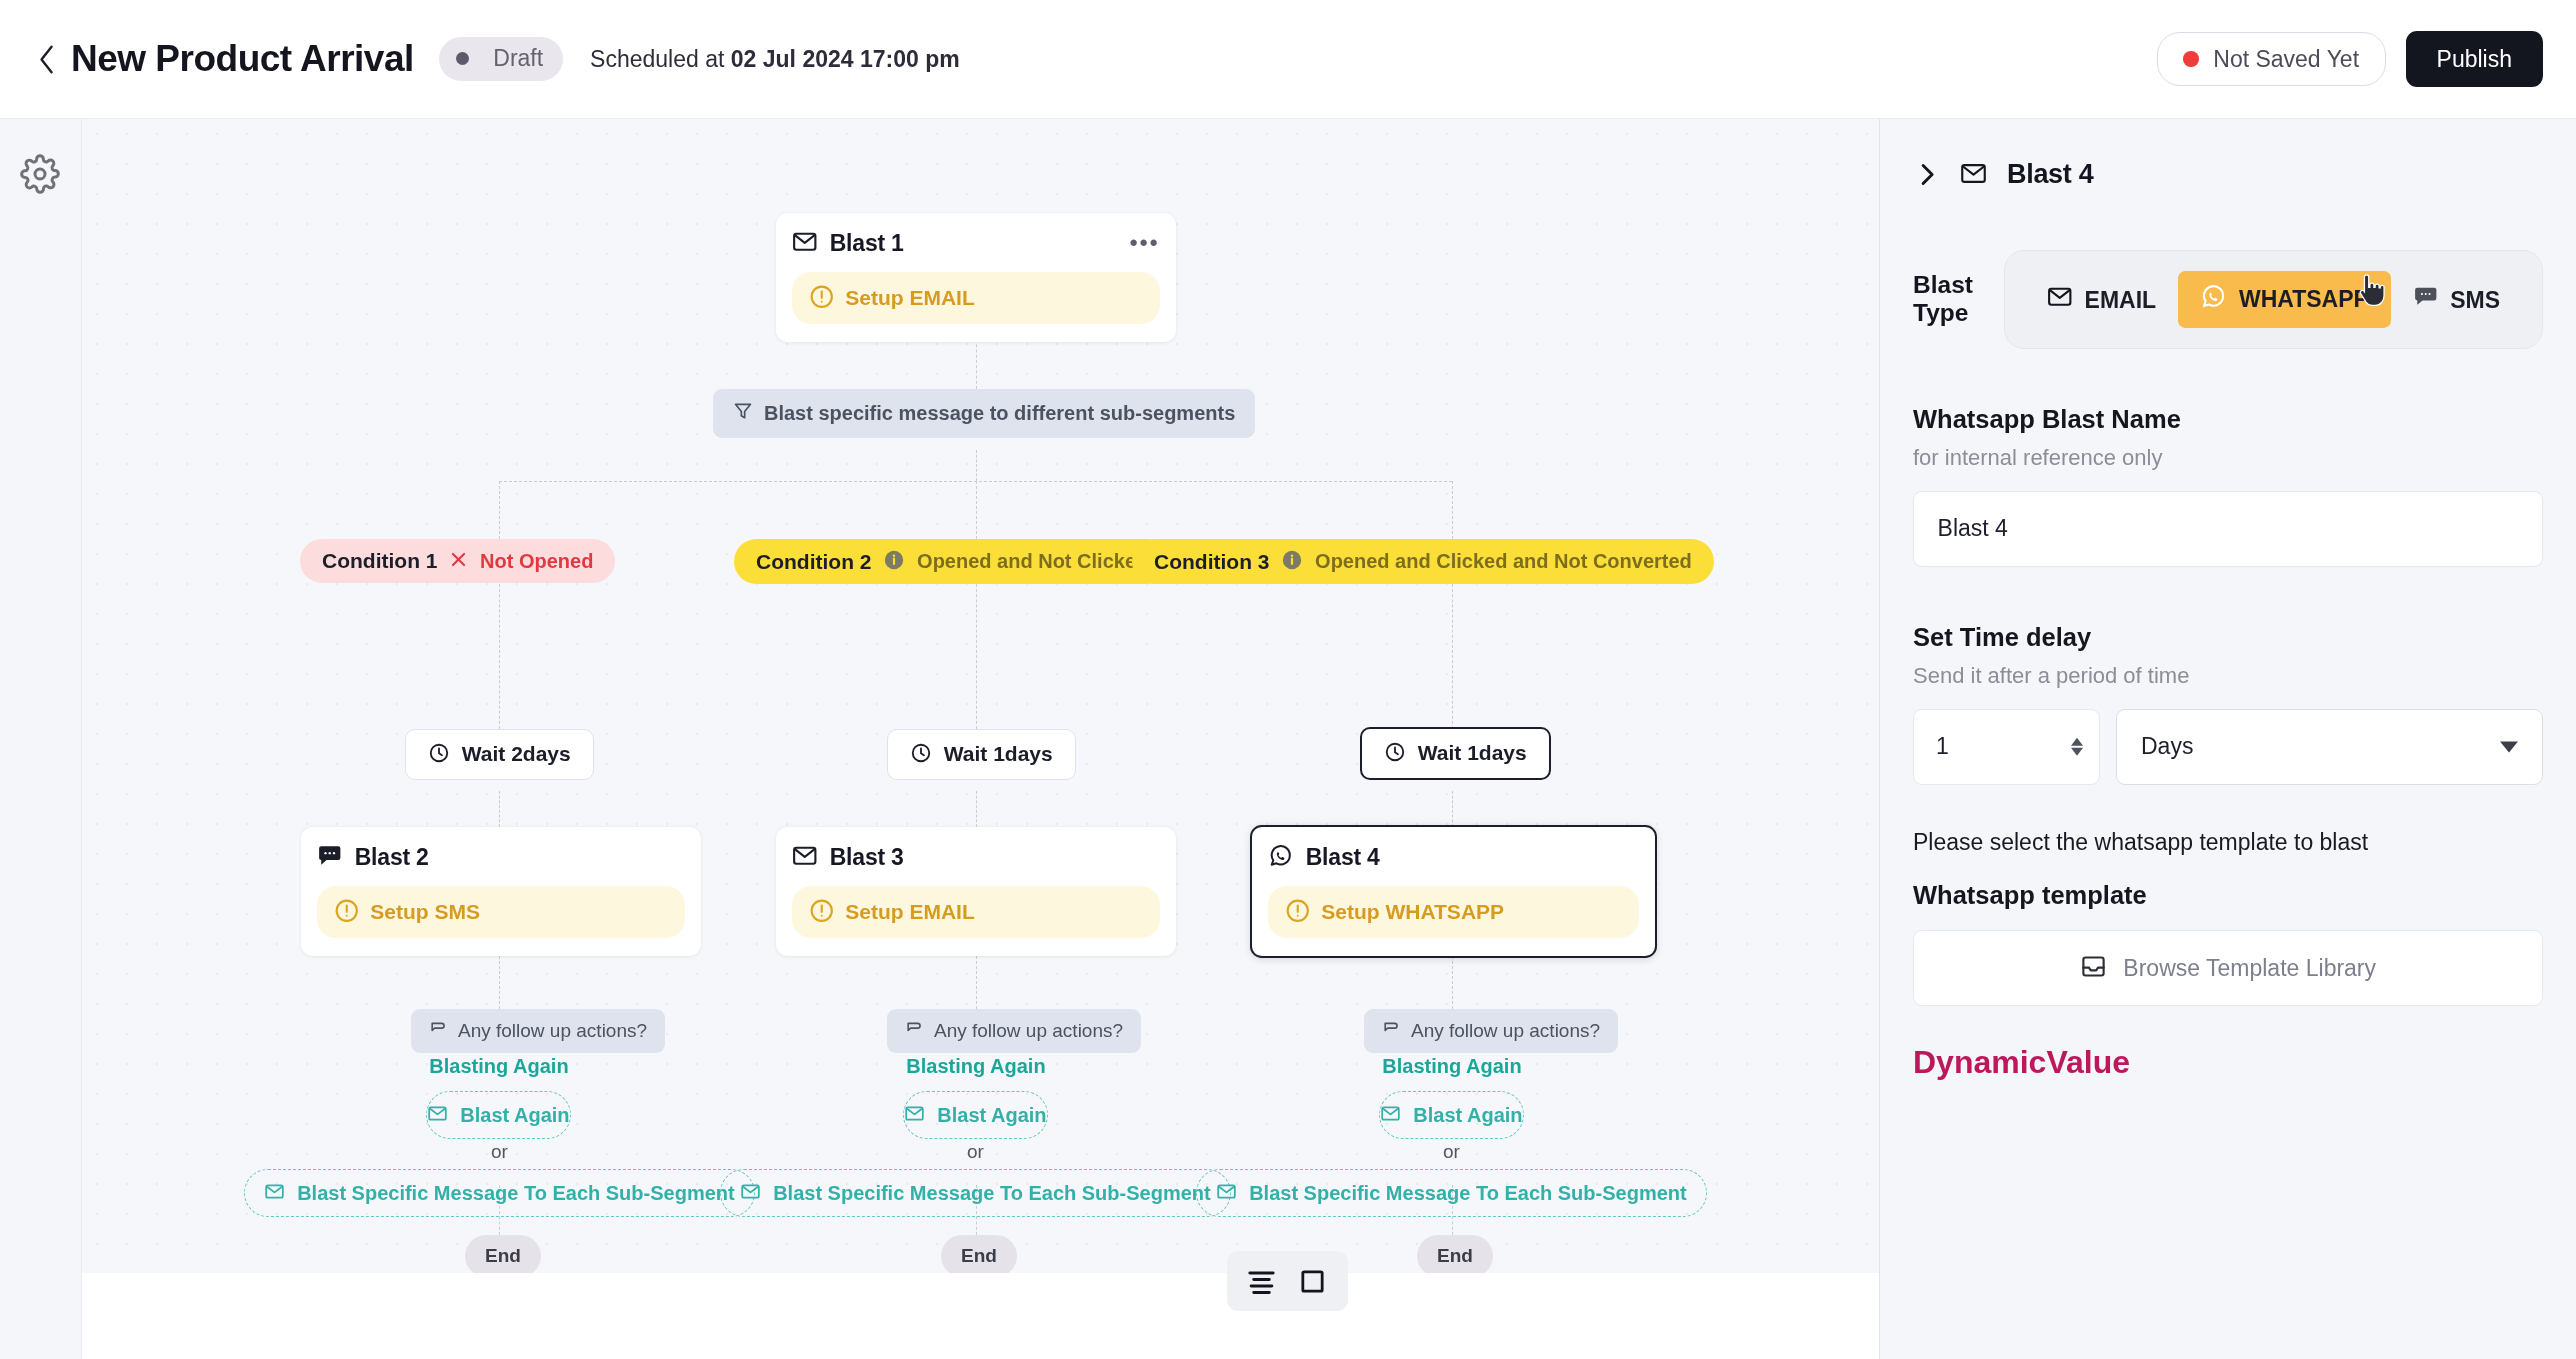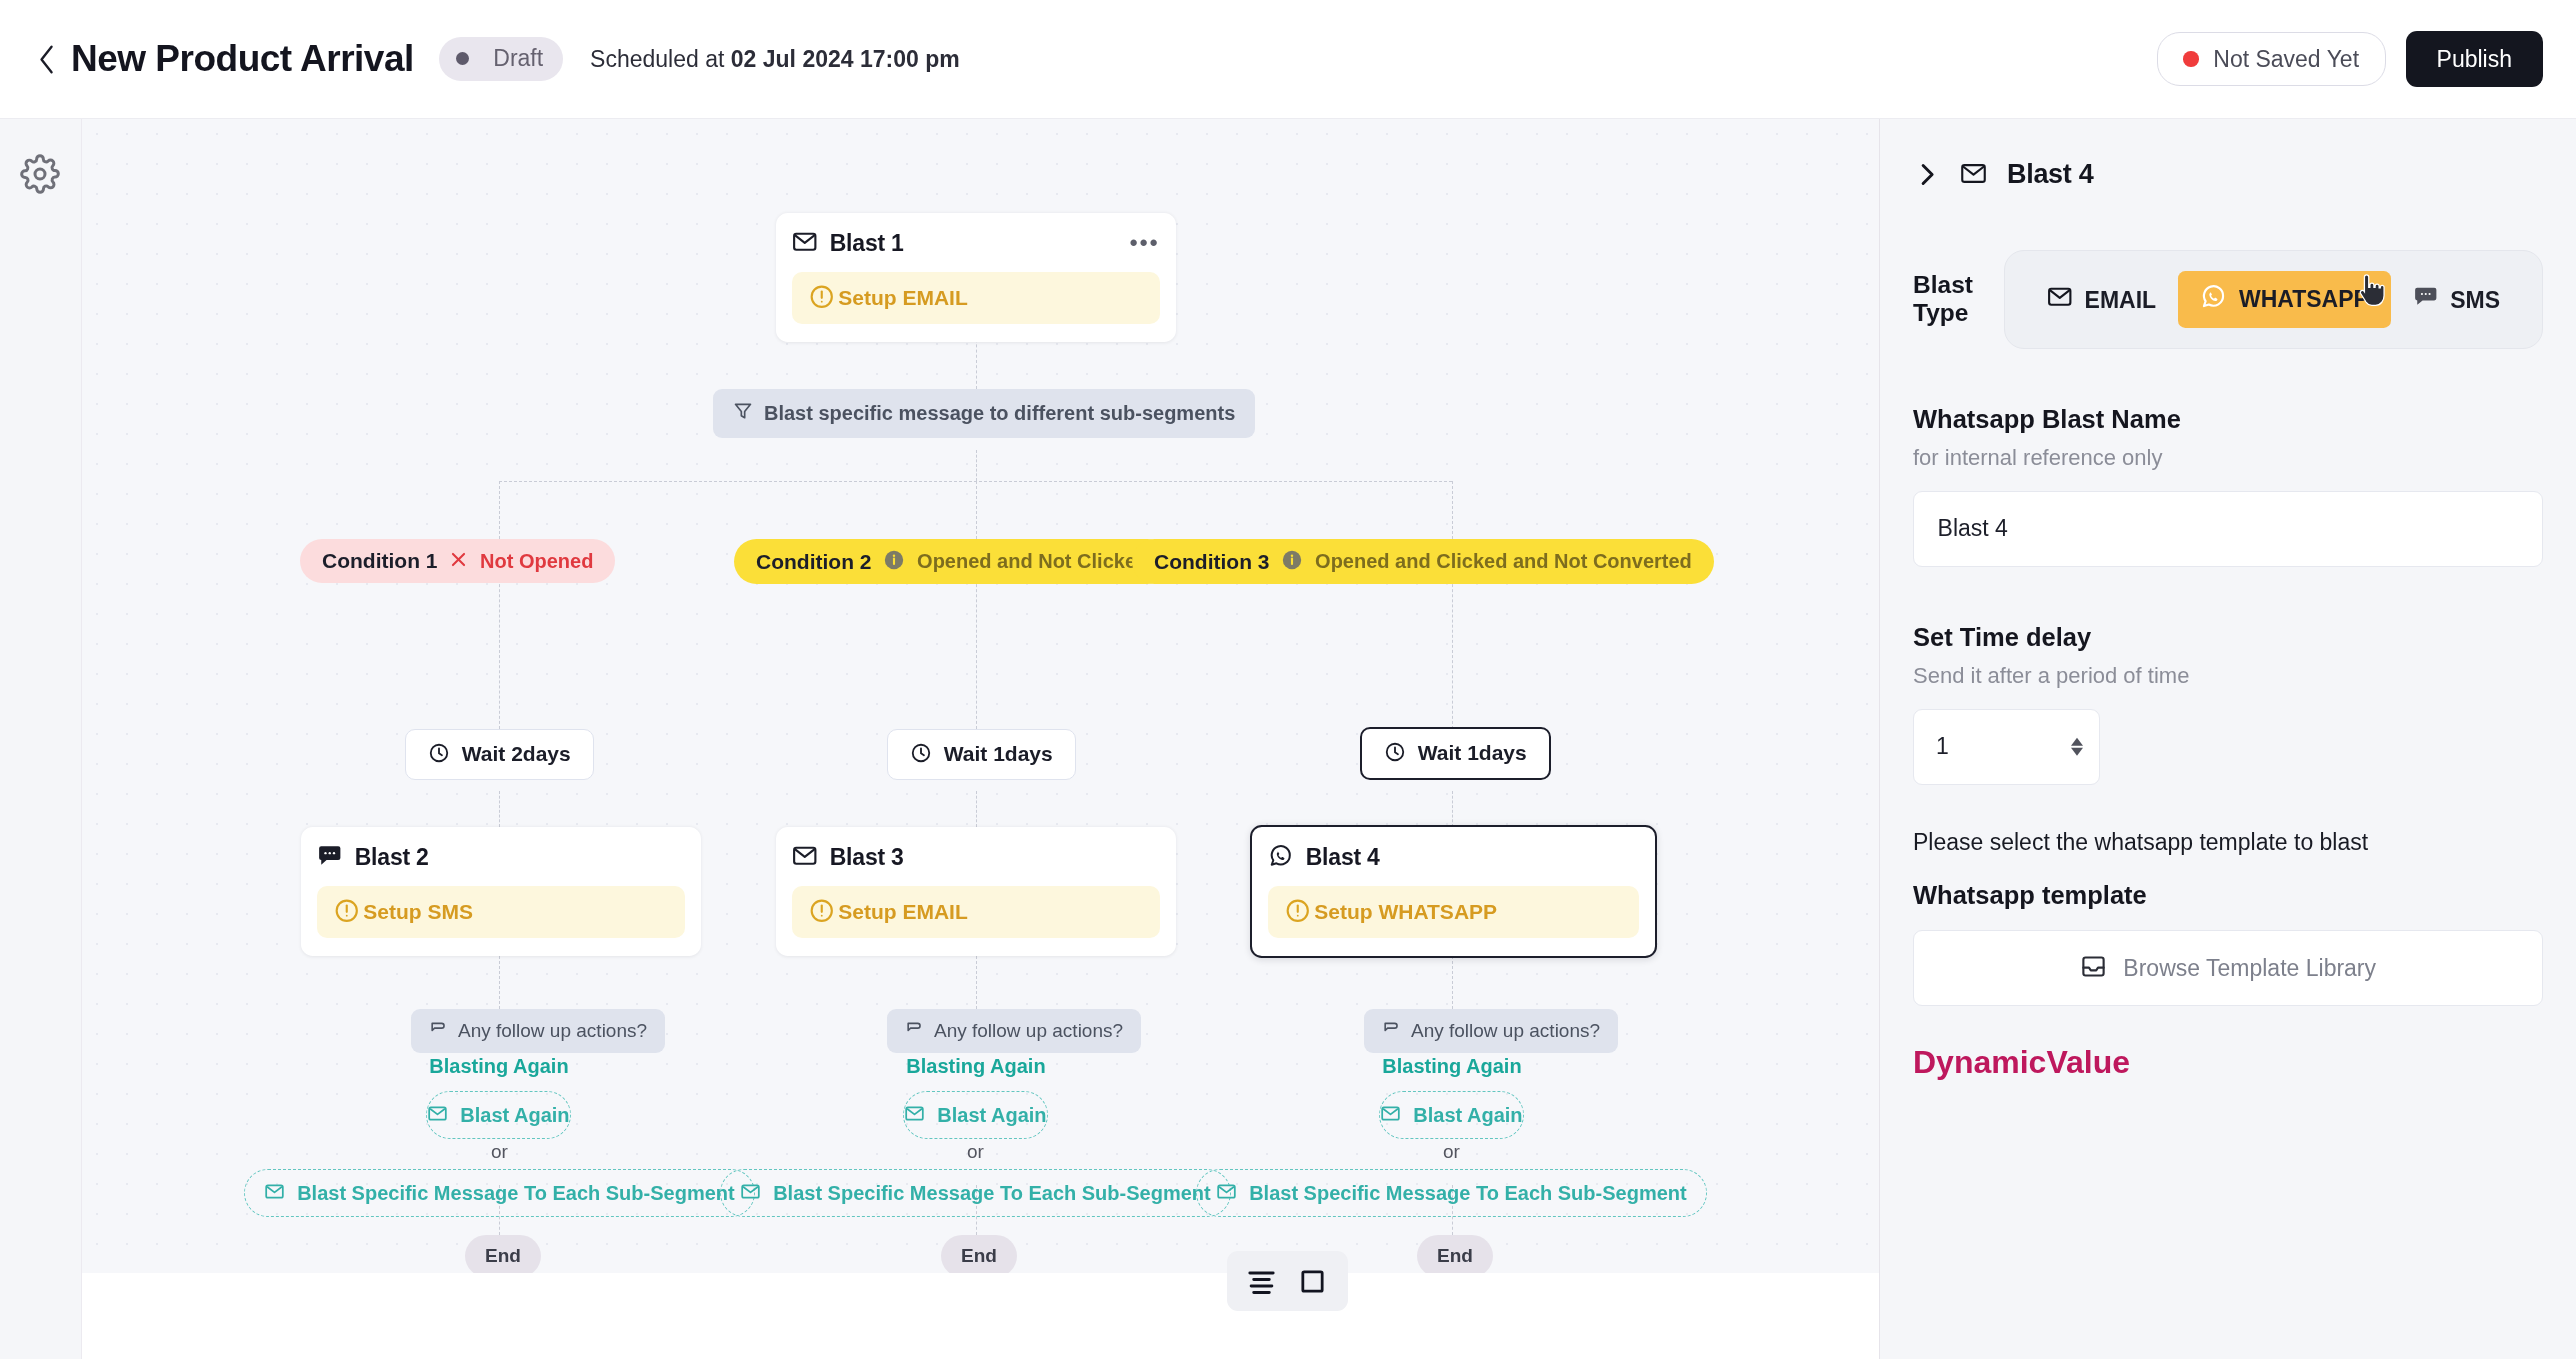--- a/index.html
+++ b/index.html
@@ -102,22 +102,22 @@
   .blast-head {
     display: flex; align-items: center; gap: 11.8px;
     margin-bottom: 14.5px;
   }
   .blast-title { font-size: 23px; font-weight: 700; color: #171823; letter-spacing: -0.2px; }
   .blast-dots {
     margin-left: auto; color: #5d5f6b; font-size: 23.6px; letter-spacing: 1.8px;
     line-height: 9px; cursor: pointer;
   }
   .setup-bar {
-    background: #fdf7dd; border-radius: 10px;
-    display: flex; align-items: center; gap: 4px;
+    background: #fdf7dd; border-radius: 19px;
+    display: flex; align-items: center; gap: 11px;
     padding: 11.8px 16.4px;
   }
   .setup-label { font-size: 21px; color: #d69b21; font-weight: 600; }
 
   
   .chip-filter {
     position: absolute; background: #dfe3ed; border-radius: 9px;
     display: flex; align-items: center; gap: 11px;
     padding: 11.8px 20px; font-size: 20px; color: #4b5260; font-weight: 600;
     white-space: nowrap;
@@ -635,20 +635,24 @@
     <div class="field-title">Set Time delay</div>
     <div class="field-sub">Send it after a period of time</div>
     <div class="delay-row">
       <div class="num-input">
         <span>1</span>
         <span class="spinner">
           <span class="spin-tri spin-up"></span>
           <span class="spin-tri spin-dn"></span>
         </span>
       </div>
+      <div class="sel-input">
+        <span>Days</span>
+        <span class="sel-caret"></span>
+      </div>
     </div>
 
     <div class="note">Please select the whatsapp template to blast</div>
     <div class="field-title" style="margin-top:25.5px;">Whatsapp template</div>
     <div class="browse-btn">
       <span>
         <svg width="27" height="27" viewBox="0 0 24 24" fill="none" stroke="#2b2d36" stroke-width="1.9" stroke-linecap="round" stroke-linejoin="round">
             <rect x="3" y="4" width="18" height="16" rx="2"></rect>
             <path d="M3 13h5l1.6 2.4h4.8L16 13h5"></path>
           </svg>

